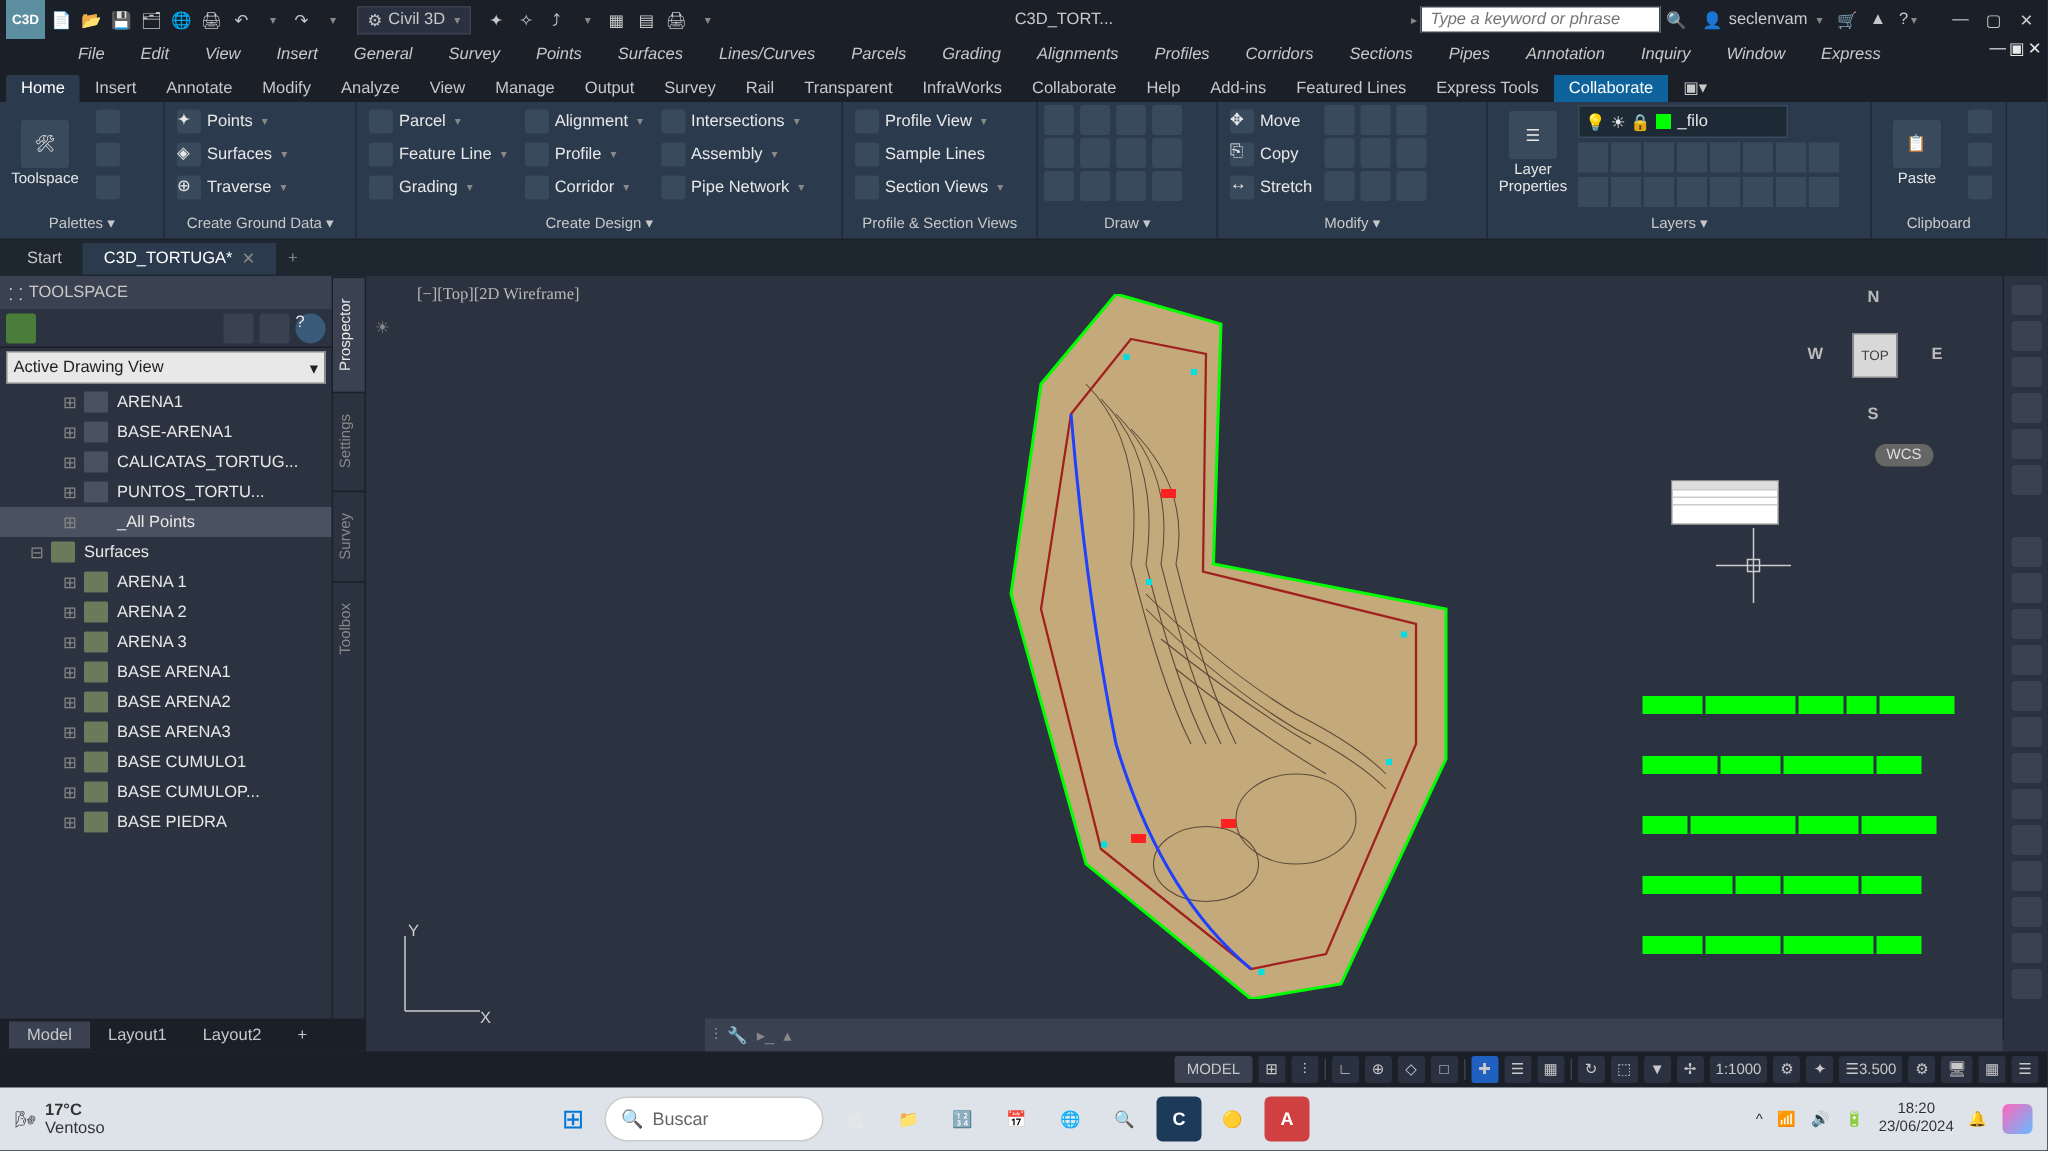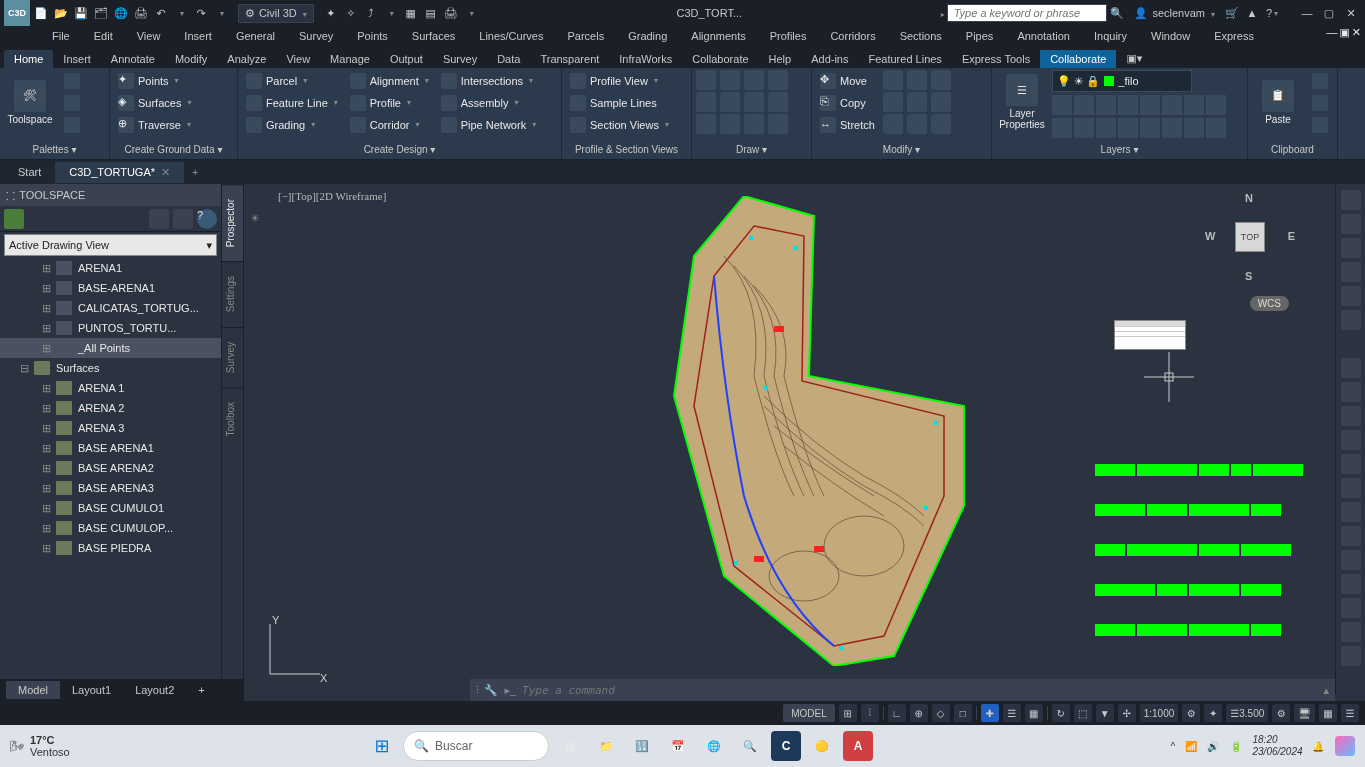--- a/index.html
+++ b/index.html
@@ -11,21 +11,21 @@
 .titlebar .qat-btn { width: 18px; height: 18px; display: flex; align-items: center; justify-content: center; color: #c8c8c8; cursor: pointer; }
 .titlebar .ws-select { background: #2a3140; border: 1px solid #3a4150; color: #c8c8c8; padding: 2px 6px; margin: 0 6px; display: flex; align-items: center; gap: 4px; }
 .titlebar .doc-name { color: #c8c8c8; margin: 0 8px; }
 .titlebar .search { background: #ffffff; border: 1px solid #3a4150; color: #888; padding: 2px 6px; width: 160px; font-style: italic; font-size: 11px; }
 .titlebar .spacer { flex: 1; }
 .titlebar .user { display: flex; align-items: center; gap: 4px; color: #c8c8c8; margin: 0 6px; }
 .titlebar .win-btn { width: 20px; height: 18px; display: flex; align-items: center; justify-content: center; color: #c8c8c8; cursor: pointer; }
 
 
 .menubar { height: 20px; background: #1a1f28; display: flex; align-items: center; padding: 0 40px 0 40px; gap: 0; position: relative; }
-.menubar .mitem { padding: 2px 12px; color: #c8c8c8; cursor: pointer; font-size: 11px; }
+.menubar .mitem { padding: 2px 12px; color: #c8c8c8; cursor: pointer; font-size: 11px; font-style: italic; }
 .menubar .sub-win { position: absolute; right: 4px; top: 0; display: flex; gap: 2px; }
 
 
 .ribbon-tabs { height: 22px; background: #1a1f28; display: flex; align-items: flex-end; padding: 0 4px; }
 .ribbon-tabs .rtab { padding: 3px 10px; color: #c8c8c8; cursor: pointer; font-size: 11px; }
 .ribbon-tabs .rtab.active { background: #2b3a4d; color: #fff; border-radius: 2px 2px 0 0; margin-top: 13px; }
 .ribbon-tabs .rtab.highlight { background: #0e639c; color: #fff; }
 
 
 .ribbon { height: 92px; background: #2b3a4d; display: flex; border-bottom: 1px solid #1a1f28; }
@@ -109,21 +109,21 @@
 .statusbar .sb-btn.model { background: #3a4150; padding: 0 8px; }
 .statusbar .sb-sep { width: 1px; height: 14px; background: #3a4150; }
 
 
 .taskbar { position: absolute; bottom: 0; left: 0; right: 0; height: 42px; background: #dde3e9; display: flex; align-items: center; padding: 0 10px; gap: 6px; }
 .taskbar .weather { display: flex; align-items: center; gap: 6px; font-size: 11px; color: #333; }
 .taskbar .tb-center { flex: 1; display: flex; align-items: center; justify-content: center; gap: 6px; }
 .taskbar .tb-ico { width: 30px; height: 30px; border-radius: 4px; cursor: pointer; display:flex;align-items:center;justify-content:center; }
 .taskbar .tb-search { width: 146px; height: 30px; background: #fff; border: 1px solid #ccc; border-radius: 15px; display: flex; align-items: center; padding: 0 10px; gap: 6px; color: #666; font-size: 12px; }
 .taskbar .tb-right { display: flex; align-items: center; gap: 10px; color: #333; font-size: 10px; }
-.taskbar .clock { text-align: left; line-height: 1.2; font-style: italic; }
+.taskbar .clock { text-align: center; line-height: 1.2; }
 
 .chev::after { content: "▾"; font-size: 8px; margin-left: 2px; color: #888; }
 .ddl::after { content: "▸"; font-size: 8px; margin-left: 2px; color: #888; }
 </style>
 </head>
 <body>
 
 <div class="titlebar">
   <div class="logo">C3D</div>
   <div class="qat-btn">📄</div>
@@ -192,21 +192,21 @@
 <div class="ribbon-tabs">
   <div class="rtab active">Home</div>
   <div class="rtab">Insert</div>
   <div class="rtab">Annotate</div>
   <div class="rtab">Modify</div>
   <div class="rtab">Analyze</div>
   <div class="rtab">View</div>
   <div class="rtab">Manage</div>
   <div class="rtab">Output</div>
   <div class="rtab">Survey</div>
-  <div class="rtab">Data</div>
+  <div class="rtab">Rail</div>
   <div class="rtab">Transparent</div>
   <div class="rtab">InfraWorks</div>
   <div class="rtab">Collaborate</div>
   <div class="rtab">Help</div>
   <div class="rtab">Add-ins</div>
   <div class="rtab">Featured Lines</div>
   <div class="rtab">Express Tools</div>
   <div class="rtab highlight">Collaborate</div>
   <div class="rtab">▣▾</div>
 </div>
@@ -667,21 +667,20 @@
     <div class="nb"></div>
   </div>
 </div>
 
 <div style="position:absolute; left:244px; right:30px; bottom:66px; display:flex; align-items:center; height:22px;">
   <div style="width:226px"></div>
   <div class="cmdline" style="flex:1;margin:0">
     <span style="color:#888">⫶</span>
     <span style="color:#888">🔧</span>
     <span style="color:#888">▸_</span>
-    <input class="cmd-input" placeholder="Type a command" style="">
     <span style="color:#888">▴</span>
   </div>
 </div>
 
 <div class="layout-tabs" style="position:absolute;bottom:66px;left:0;width:244px;background:#1a1f28">
   <div class="ltab active">Model</div>
   <div class="ltab">Layout1</div>
   <div class="ltab">Layout2</div>
   <div class="ltab">+</div>
 </div>

